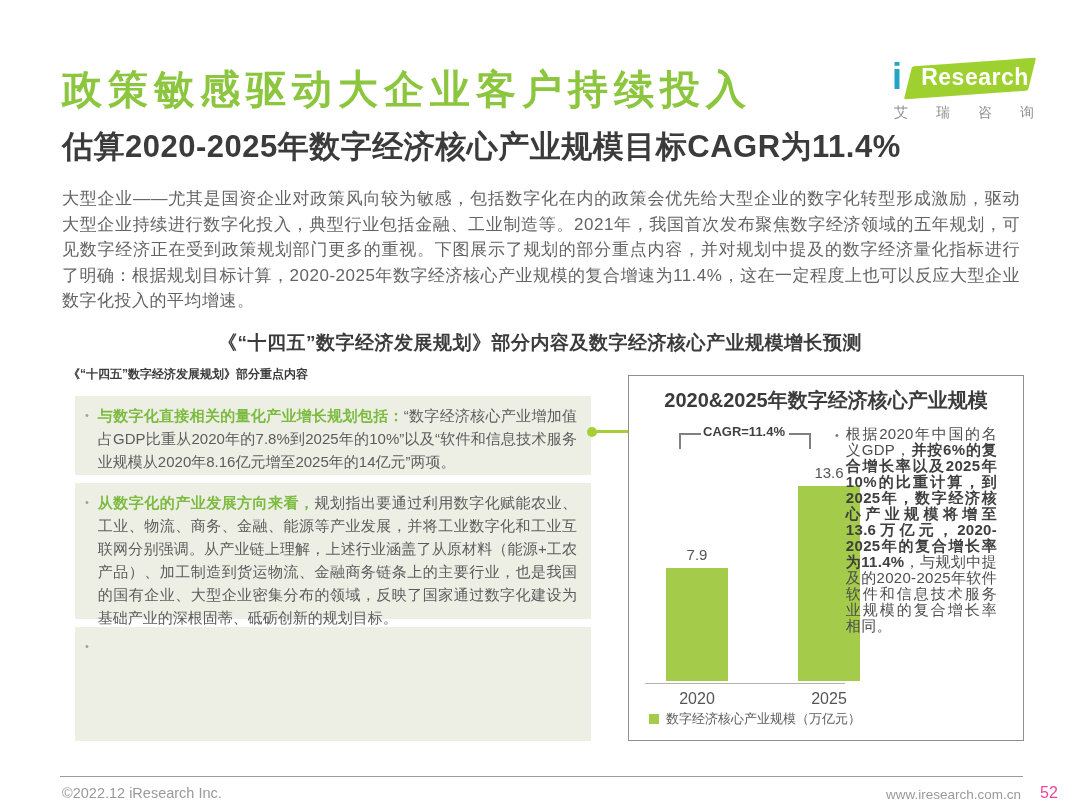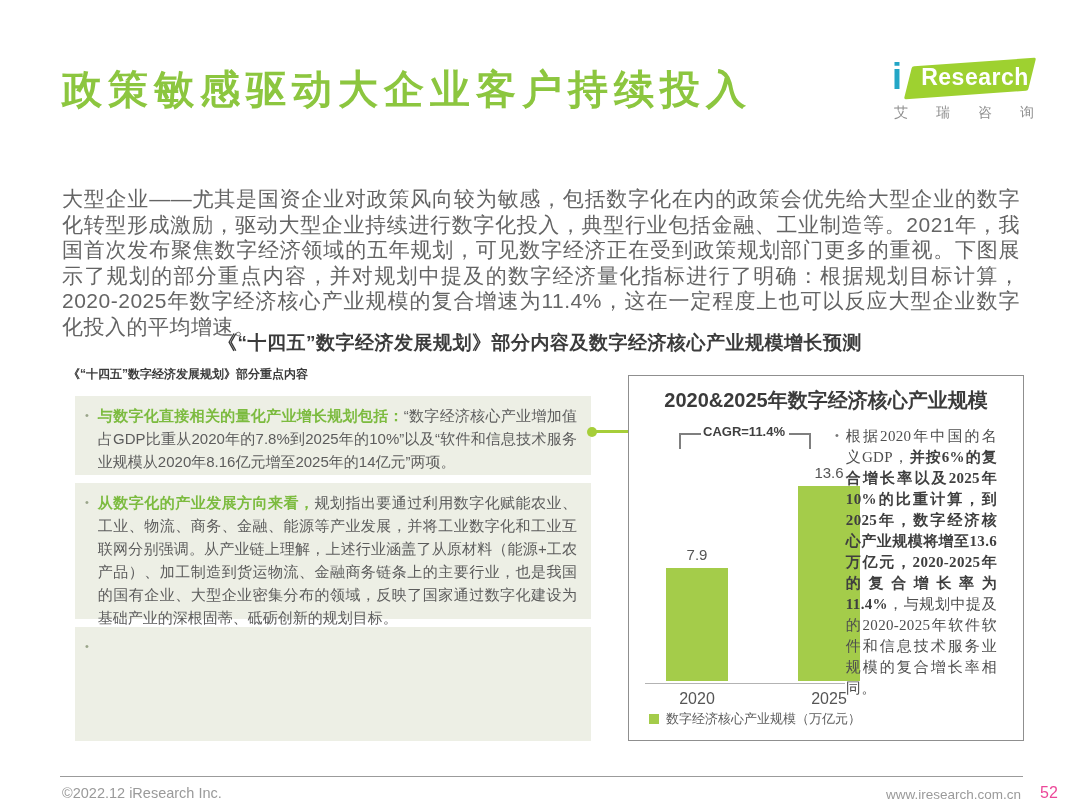--- a/index.html
+++ b/index.html
@@ -13,21 +13,21 @@
 
   .logo{position:absolute;left:892px;top:56px;width:150px;height:66px;}
   .logo-shape{position:absolute;left:16px;top:6px;width:124px;height:33px;background:#9ed130;
     transform:skew(-14deg,-4deg);border-radius:2px;}
   .logo-research{position:absolute;left:24px;top:8px;width:118px;text-align:center;
     color:#ffffff;font-size:23px;font-weight:bold;letter-spacing:0.5px;}
   .logo-i{position:absolute;left:0px;top:0px;color:#23a6c6;font-size:36px;font-weight:bold;}
   .logo-cn{position:absolute;left:2px;top:48px;width:140px;display:flex;
     justify-content:space-between;color:#8f8f8f;font-size:14px;}
 
-  .intro{position:absolute;left:62px;top:186px;width:958px;font-size:21px;line-height:25.5px;
+  .intro{position:absolute;left:62px;top:186px;width:958px;font-size:17px;line-height:25.5px;
     color:#646464;text-align:justify;letter-spacing:0.5px;}
 
   .section-title{position:absolute;left:0;top:330px;width:1080px;text-align:center;
     font-size:19px;font-weight:bold;color:#3b3b3b;letter-spacing:0.5px;}
 
   .left-header{position:absolute;left:68px;top:366px;font-size:12px;font-weight:bold;color:#3b3b3b;}
 
   .gbox{position:absolute;left:75px;width:516px;background:#edefe5;box-sizing:border-box;
     padding:8px 14px 8px 10px;display:flex;}
   .gbox-1{top:396px;height:79px;}
@@ -60,21 +60,21 @@
   .bar-value{position:absolute;bottom:100%;margin-bottom:5px;width:100%;text-align:center;
     font-size:15px;color:#555555;}
   .bar-cat{position:absolute;top:100%;margin-top:9px;width:100%;text-align:center;
     font-size:16px;color:#555555;}
   .legend{position:absolute;left:20px;top:334px;display:flex;align-items:center;}
   .legend-swatch{width:10px;height:10px;background:#a4cc4a;margin-right:7px;}
   .legend-label{font-size:13px;color:#5c5c5c;}
 
   .note{position:absolute;left:206px;top:50px;width:162px;display:flex;}
   .note .dot{color:#777777;font-size:11px;line-height:19.5px;margin-right:7px;}
-  .note p{margin:0;font-size:15px;line-height:21px;color:#4e4e4e;text-align:justify;letter-spacing:0.3px;font-family:Liberation Serif, serif;}
+  .note p{margin:0;font-size:15px;line-height:16px;color:#4e4e4e;text-align:justify;letter-spacing:0.3px;}
   .note .bold{font-weight:bold;color:#3f3f3f;}
 
   .source{position:absolute;left:62px;top:751px;font-size:13px;color:#8a8a8a;}
   .foot-rule{position:absolute;left:60px;top:776px;width:963px;height:1px;background:#9b9b9b;}
   .copyright{position:absolute;left:62px;top:785px;font-size:14.5px;color:#9a9a9a;}
   .website{position:absolute;left:886px;top:787px;font-size:13.5px;color:#9a9a9a;}
   .pagenum{position:absolute;left:1040px;top:784px;font-size:16px;color:#ec4899;}
 </style>
 </head>
 <body>
@@ -88,20 +88,21 @@
     <div class="logo-research">Research</div>
     <div class="logo-i">i</div>
     <div class="logo-cn">
       <span>艾</span>
       <span>瑞</span>
       <span>咨</span>
       <span>询</span>
     </div>
   </div>
 
+  <div class="subtitle">估算2020-2025年数字经济核心产业规模目标CAGR为11.4%</div>
 
   <div class="intro">大型企业——尤其是国资企业对政策风向较为敏感，包括数字化在内的政策会优先给大型企业的数字化转型形成激励，驱动大型企业持续进行数字化投入，典型行业包括金融、工业制造等。2021年，我国首次发布聚焦数字经济领域的五年规划，可见数字经济正在受到政策规划部门更多的重视。下图展示了规划的部分重点内容，并对规划中提及的数字经济量化指标进行了明确：根据规划目标计算，2020-2025年数字经济核心产业规模的复合增速为11.4%，这在一定程度上也可以反应大型企业数字化投入的平均增速。</div>
 
   <div class="section-title">《“十四五”数字经济发展规划》部分内容及数字经济核心产业规模增长预测</div>
 
   <div class="left-header">《“十四五”数字经济发展规划》部分重点内容</div>
 
   <div class="gbox gbox-1">
     <span class="dot">•</span>
     <p><span class="lead">与数字化直接相关的量化产业增长规划包括：</span><span>“数字经济核心产业增加值占GDP比重从2020年的7.8%到2025年的10%”以及“软件和信息技术服务业规模从2020年8.16亿元增至2025年的14亿元”两项。</span></p>

